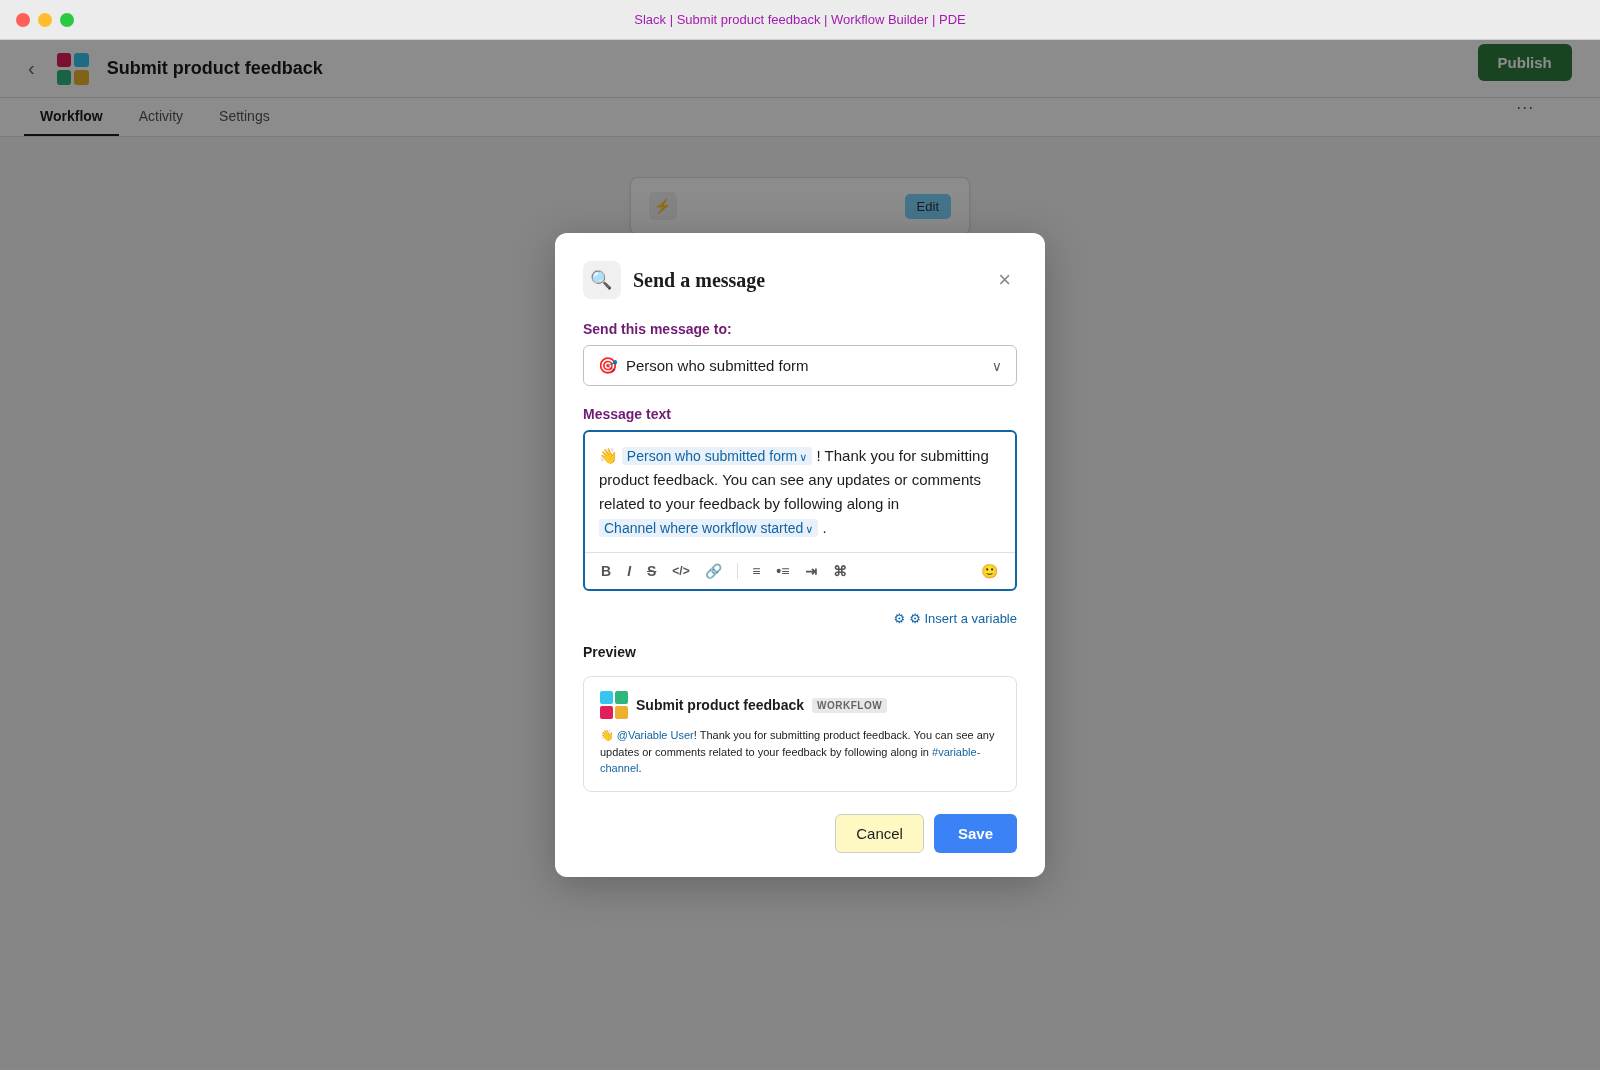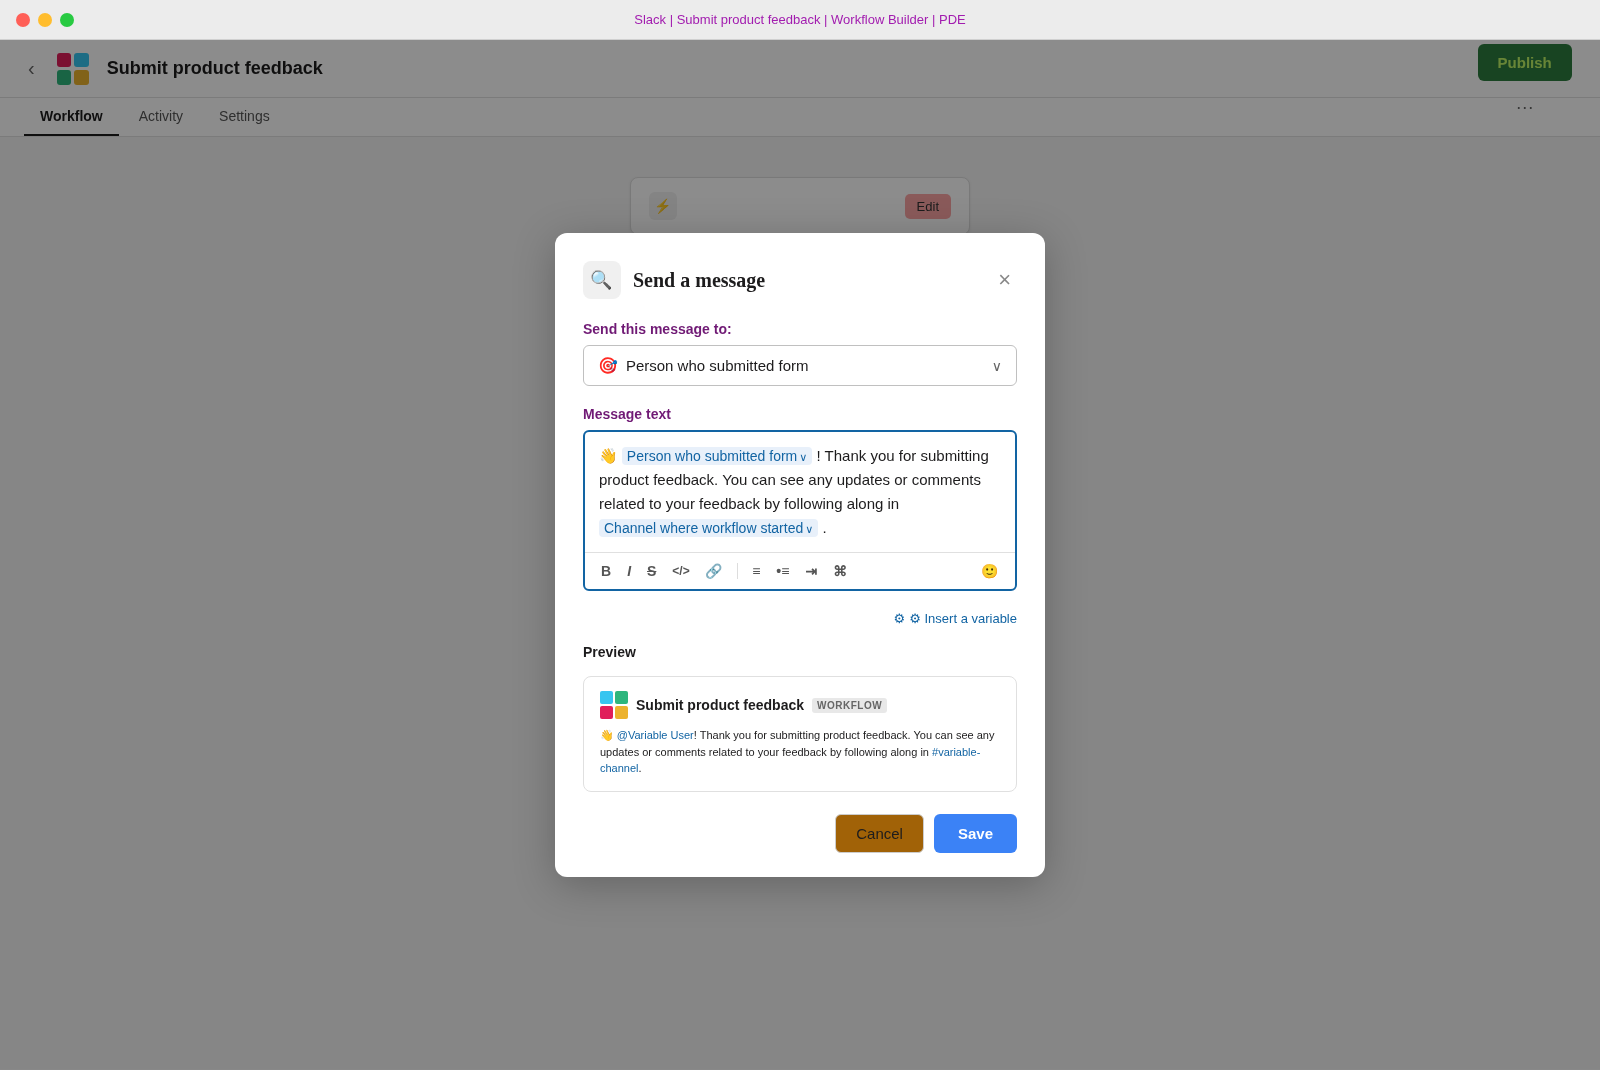--- a/index.html
+++ b/index.html
@@ -96,21 +96,21 @@
       align-items: center;
       gap: 12px;
       flex-direction: column;
     }
     .never-published {
       color: #888;
       font-size: 14px;
     }
     .publish-btn {
       background: #2d7c3e;
-      color: #bef264;
+      color: #ffffff;
       border: none;
       border-radius: 6px;
       padding: 10px 20px;
       font-size: 15px;
       font-weight: 700;
       cursor: pointer;
     }
     .more-btn {
       color: #666;
       font-size: 18px;
@@ -174,21 +174,21 @@
       width: 28px;
       height: 28px;
       background: #f0f0f0;
       border-radius: 6px;
       display: flex;
       align-items: center;
       justify-content: center;
       font-size: 14px;
     }
     .workflow-edit-btn {
-      background: #fca5a5;
+      background: #7dd3fc;
       border: none;
       border-radius: 5px;
       padding: 5px 12px;
       font-size: 13px;
       cursor: pointer;
       color: #333;
     }
 
     
     .overlay {
@@ -443,21 +443,21 @@
     }
 
     
     .modal-footer {
       display: flex;
       justify-content: flex-end;
       gap: 10px;
       margin-top: 22px;
     }
     .cancel-btn {
-      background: #a16207;
+      background: #fef9c3;
       border: 1px solid #ccc;
       border-radius: 6px;
       padding: 10px 20px;
       font-size: 15px;
       cursor: pointer;
       color: #1d1c1d;
     }
     .save-btn {
       background: #3b82f6;
       color: #fff;

